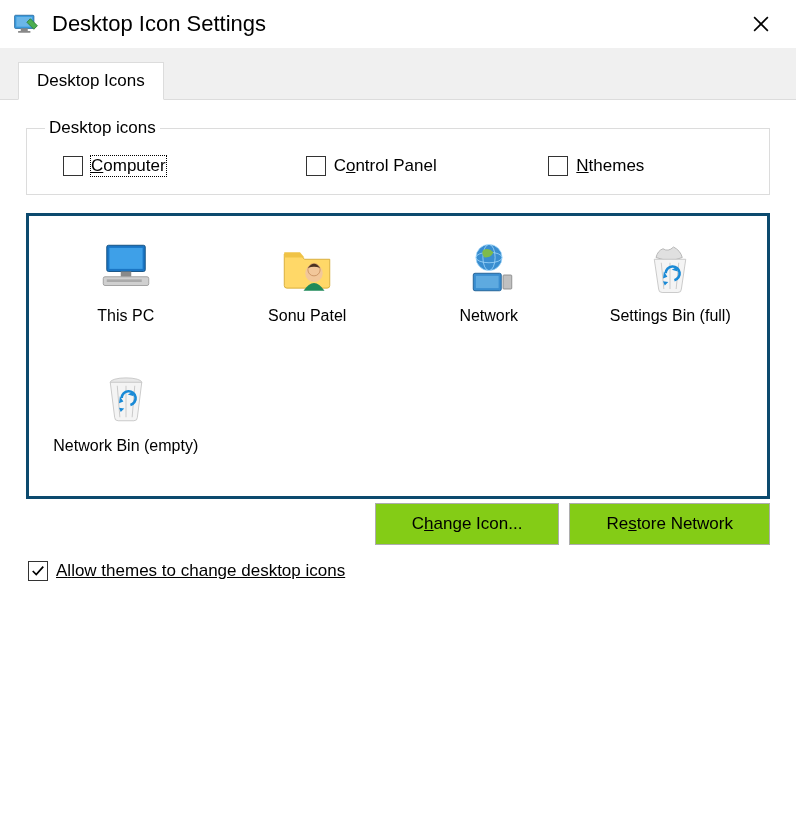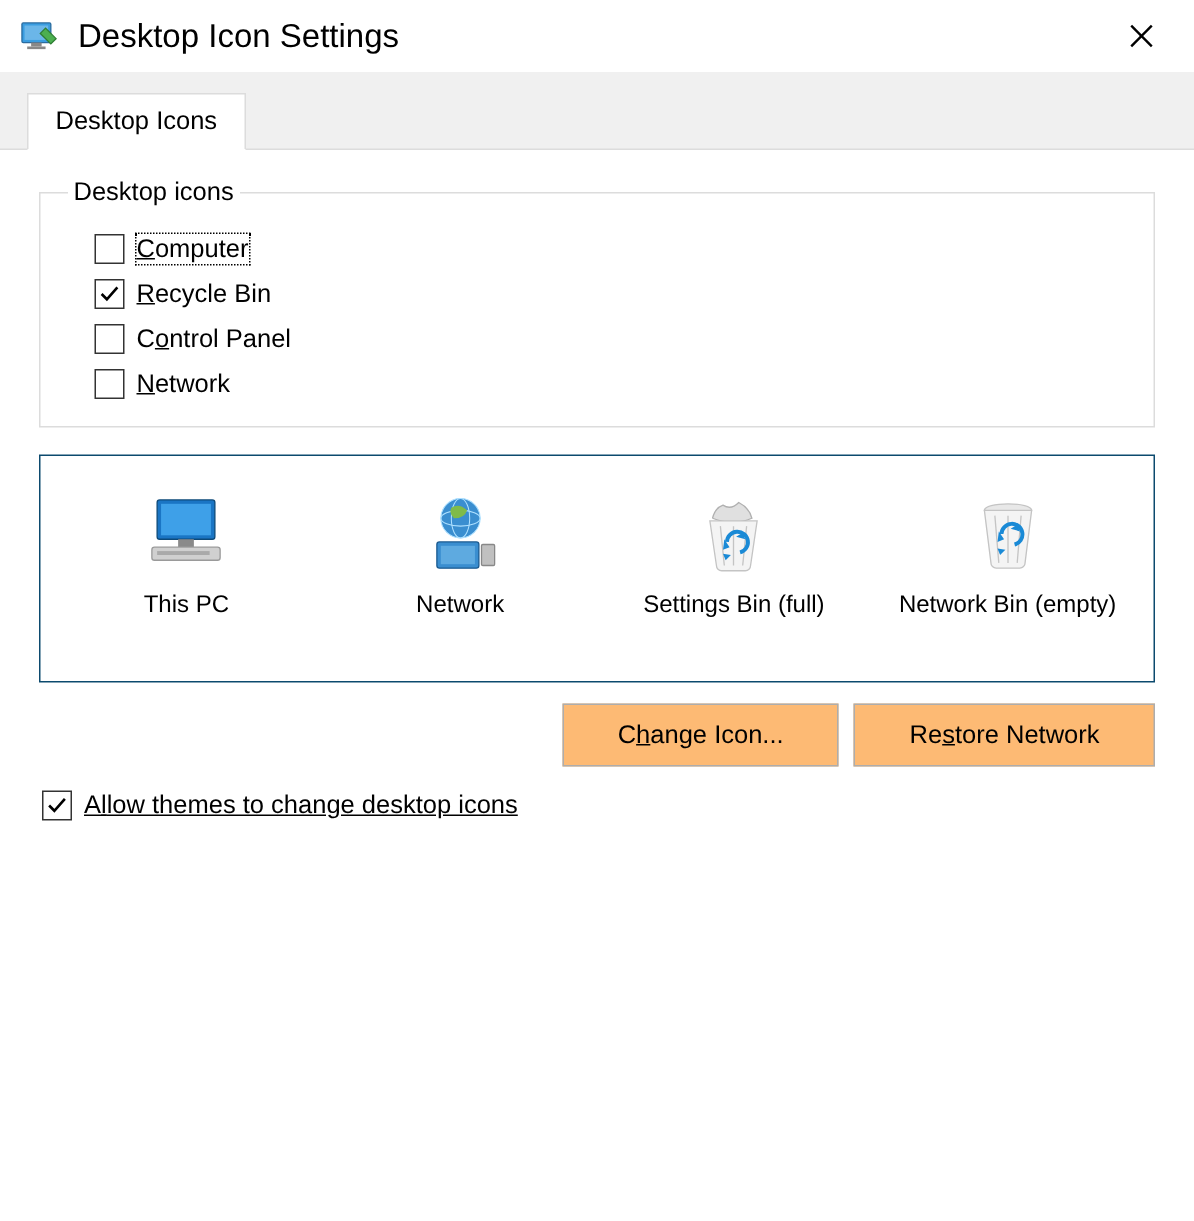--- a/index.html
+++ b/index.html
@@ -55,21 +55,21 @@
       border: 1px solid #dcdcdc;
       padding: 14px 18px 18px 18px;
       margin-bottom: 18px;
     }
     fieldset.group legend {
       font-size: 17px;
       padding: 0 4px;
     }
     .checkgrid {
       display: grid;
-      grid-template-columns: 1fr;
+      grid-template-columns: 1fr 1fr 1fr;
       gap: 10px 40px;
       padding-left: 18px;
       padding-top: 4px;
     }
     .checkitem {
       display: flex;
       align-items: center;
       gap: 8px;
     }
     .checkbox {
@@ -81,23 +81,23 @@
       background: #fff;
       flex-shrink: 0;
     }
     .checkbox svg { display: none; }
     .checkbox.checked svg { display: block; }
     .checklabel { font-size: 17px; }
     .accel { text-decoration: underline; }
     .dotted { outline: 1px dotted #000; outline-offset: 0; }
 
     .iconbox {
-      border: 1px solid #0c4a6e;
+      border: 3px solid #0c4a6e;
       padding: 14px 10px;
-      margin-bottom: 14px;
+      margin-bottom: 4px;
     }
     .iconbox .icongrid {
       display: grid;
       grid-template-columns: repeat(4, 1fr);
       gap: 8px;
     }
     .iconitem {
       display: flex;
       flex-direction: column;
       align-items: center;
@@ -116,21 +116,21 @@
       line-height: 1.3;
       min-height: 40px;
     }
     .buttonrow {
       display: flex;
       justify-content: flex-end;
       gap: 10px;
       margin-bottom: 16px;
     }
     button.winbtn {
-      background: #fdba74;
+      background: #84cc16;
       border: 1px solid #adadad;
       padding: 10px 36px;
       font-size: 17px;
       font-family: inherit;
       min-width: 170px;
     }
     .bottomcheck {
       display: flex;
       align-items: center;
       gap: 8px;
@@ -171,42 +171,34 @@
     <legend>Desktop icons</legend>
     <div class="checkgrid">
 
       <div class="checkitem">
         <span class="checkbox">
           
         </span>
         <span class="checklabel dotted"><span></span><span class="accel">C</span><span>omputer</span></span>
       </div>
 
-      <div class="checkitem">
-        <span class="checkbox checked">
-          <svg viewBox="0 0 16 16" width="14" height="14">
-              <polyline points="2,8 6,12 14,3" fill="none" stroke="#000" stroke-width="2"></polyline>
-            </svg>
-        </span>
-        <span class="checklabel"><span></span><span class="accel">R</span><span>ecycle Bin</span></span>
-      </div>
 
 
       <div class="checkitem">
         <span class="checkbox">
           
         </span>
         <span class="checklabel"><span>C</span><span class="accel">o</span><span>ntrol Panel</span></span>
       </div>
 
       <div class="checkitem">
         <span class="checkbox">
           
         </span>
-        <span class="checklabel"><span></span><span class="accel">N</span><span>etwork</span></span>
+        <span class="checklabel"><span></span><span class="accel">N</span><span>themes</span></span>
       </div>
 
     </div>
   </fieldset>
 
   <div class="iconbox">
     <div class="icongrid">
 
       <div class="iconitem">
         <span class="iconwrap">
@@ -214,20 +206,33 @@
             <rect x="10" y="6" width="44" height="30" rx="2" fill="#1a75c4" stroke="#0d4a7a"></rect>
             <rect x="13" y="9" width="38" height="24" fill="#3ea0e8"></rect>
             <rect x="26" y="36" width="12" height="6" fill="#8a8a8a"></rect>
             <rect x="6" y="42" width="52" height="10" rx="2" fill="#d0d0d0" stroke="#9a9a9a"></rect>
             <rect x="10" y="45" width="40" height="3" fill="#aaa"></rect>
           </svg>
         </span>
         <span class="iconcap">This PC</span>
       </div>
 
+      <div class="iconitem">
+        <span class="iconwrap">
+          <svg viewBox="0 0 64 64" width="56" height="56">
+            <path d="M6 16 h18 l5 6 h29 v30 a3 3 0 0 1 -3 3 H9 a3 3 0 0 1 -3 -3 z" fill="#ffd868" stroke="#d4a832"></path>
+            <path d="M6 14 h18 l5 6 H6 z" fill="#f0c346"></path>
+            <circle cx="40" cy="38" r="10" fill="#f2c79a"></circle>
+            <path d="M28 58 q12 -18 24 0 z" fill="#1f8a5a"></path>
+            <circle cx="40" cy="34" r="7" fill="#f2c79a" stroke="#c89060"></circle>
+            <path d="M33 32 q7 -10 14 0 q-7 -3 -14 0" fill="#4a3220"></path>
+          </svg>
+        </span>
+        <span class="iconcap">Sonu Patel</span>
+      </div>
 
       <div class="iconitem">
         <span class="iconwrap">
           <svg viewBox="0 0 64 64" width="56" height="56">
             <circle cx="32" cy="20" r="15" fill="#3a8ed0"></circle>
             <path d="M17 20 a15 15 0 0 1 30 0 a15 15 0 0 1 -30 0" fill="none" stroke="#aee0ff" stroke-width="0.8"></path>
             <ellipse cx="32" cy="20" rx="15" ry="6" fill="none" stroke="#aee0ff" stroke-width="0.8"></ellipse>
             <ellipse cx="32" cy="20" rx="7" ry="15" fill="none" stroke="#aee0ff" stroke-width="0.8"></ellipse>
             <path d="M25 12 q6 -4 12 2 q-2 6 -10 6 q-4 -4 -2 -8" fill="#7fbb4a"></path>
             <rect x="14" y="38" width="32" height="20" rx="2" fill="#3a8ed0" stroke="#1a5a90"></rect>

